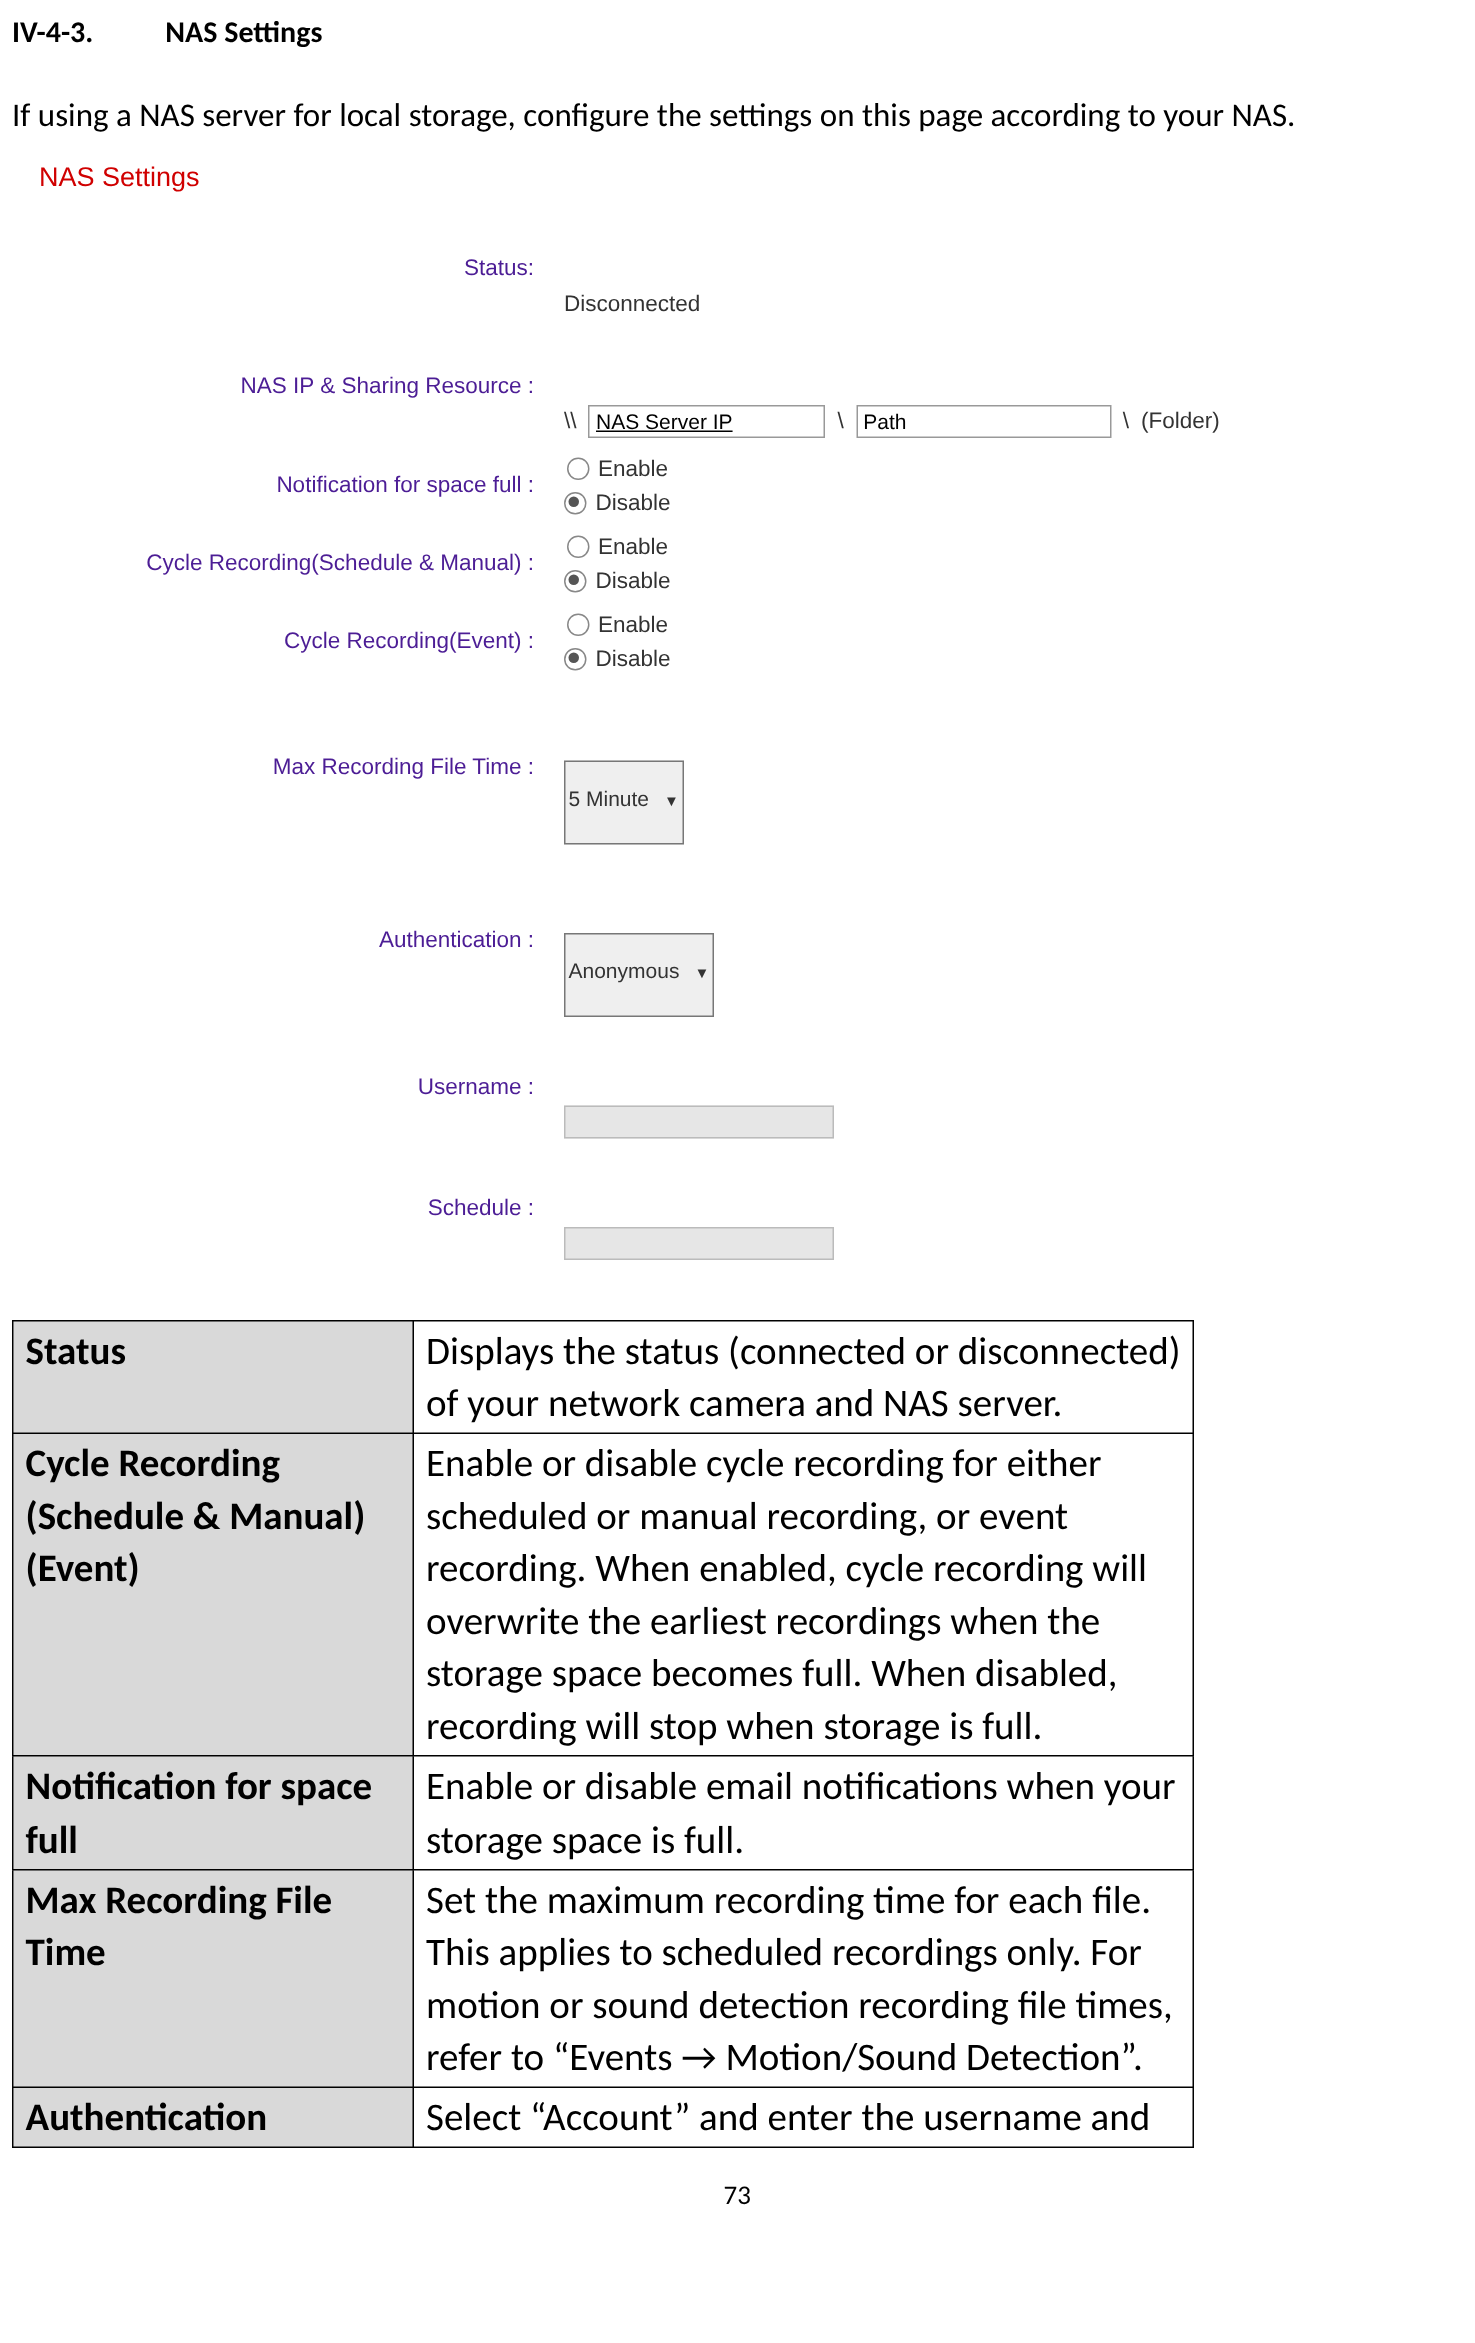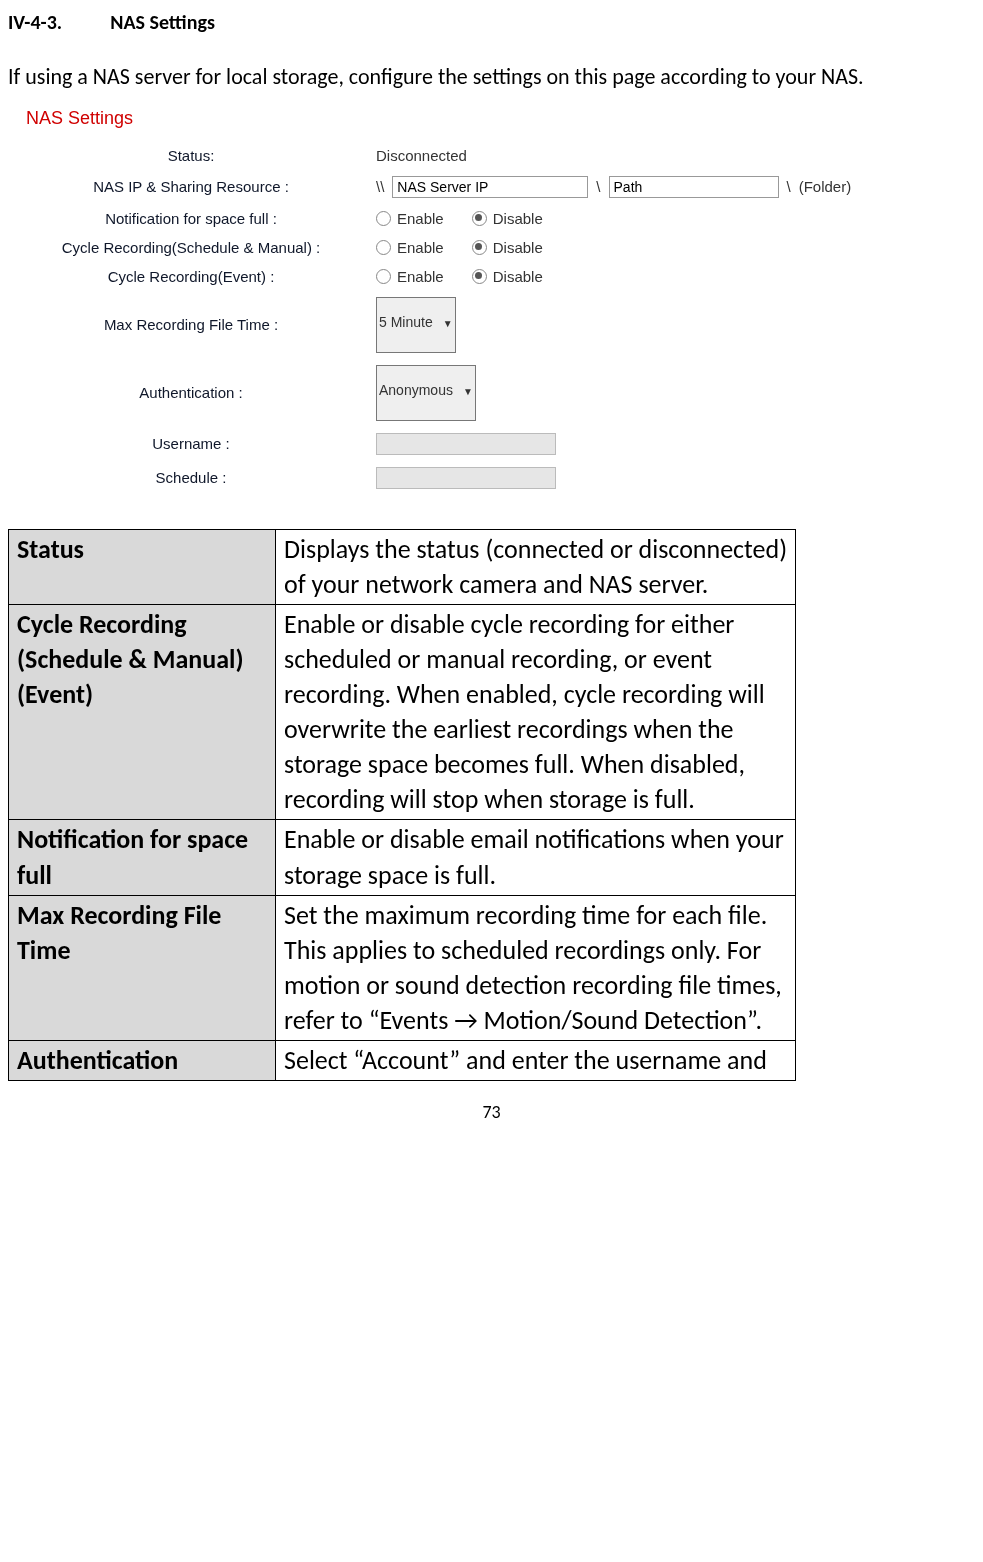--- a/index.html
+++ b/index.html
@@ -36,29 +36,30 @@
   }
   .panel-row {
     display: flex;
     align-items: center;
     margin-bottom: 12px;
     font-size: 15px;
     color: #555;
   }
   .panel-label {
     width: 330px;
-    text-align: center;
+    text-align: right;
     padding-right: 8px;
-    color: #0f172a;
+    color: #4c1d95;
   }
   .panel-value {
     display: flex;
     align-items: center;
     gap: 4px;
     color: #333;
+    margin-top: 47px;
   }
   .panel-input {
     font-size: 14px;
     padding: 2px 4px;
     border: 1px solid #999;
     background: #fff;
     height: 22px;
     box-sizing: border-box;
   }
   .panel-input.disabled {
@@ -92,22 +93,23 @@
     content: "";
     position: absolute;
     top: 2px; left: 2px;
     width: 7px; height: 7px;
     border-radius: 50%;
     background: #555;
   }
   .radio-group {
     display: flex;
     align-items: center;
-    gap: 18px;
+    gap: 6px;
     margin-left: 12px;
+    flex-direction: column;
   }
   .radio-group .opt {
     display: flex;
     align-items: center;
     gap: 4px;
     margin-right: 10px;
     color: #333;
   }
   
   table.desc {
@@ -146,21 +148,21 @@
 
   <div class="panel-row">
     <div class="panel-label">Status:</div>
     <div class="panel-value" style="margin-left:12px;">Disconnected</div>
   </div>
 
   <div class="panel-row">
     <div class="panel-label">NAS IP &amp; Sharing Resource :</div>
     <div class="panel-value">
       <span style="margin:0 4px 0 12px;">\\</span>
-      <input class="panel-input" style="width: 196px;" value="NAS Server IP">
+      <input class="panel-input" style="width: 158px; text-decoration: underline;" value="NAS Server IP">
       <span style="margin:0 4px;">\</span>
       <input class="panel-input" style="width: 170px;" value="Path">
       <span style="margin:0 4px;">\</span>
       <span>(Folder)</span>
     </div>
   </div>
 
   <div class="panel-row">
     <div class="panel-label">Notification for space full :</div>
     <div class="radio-group">

